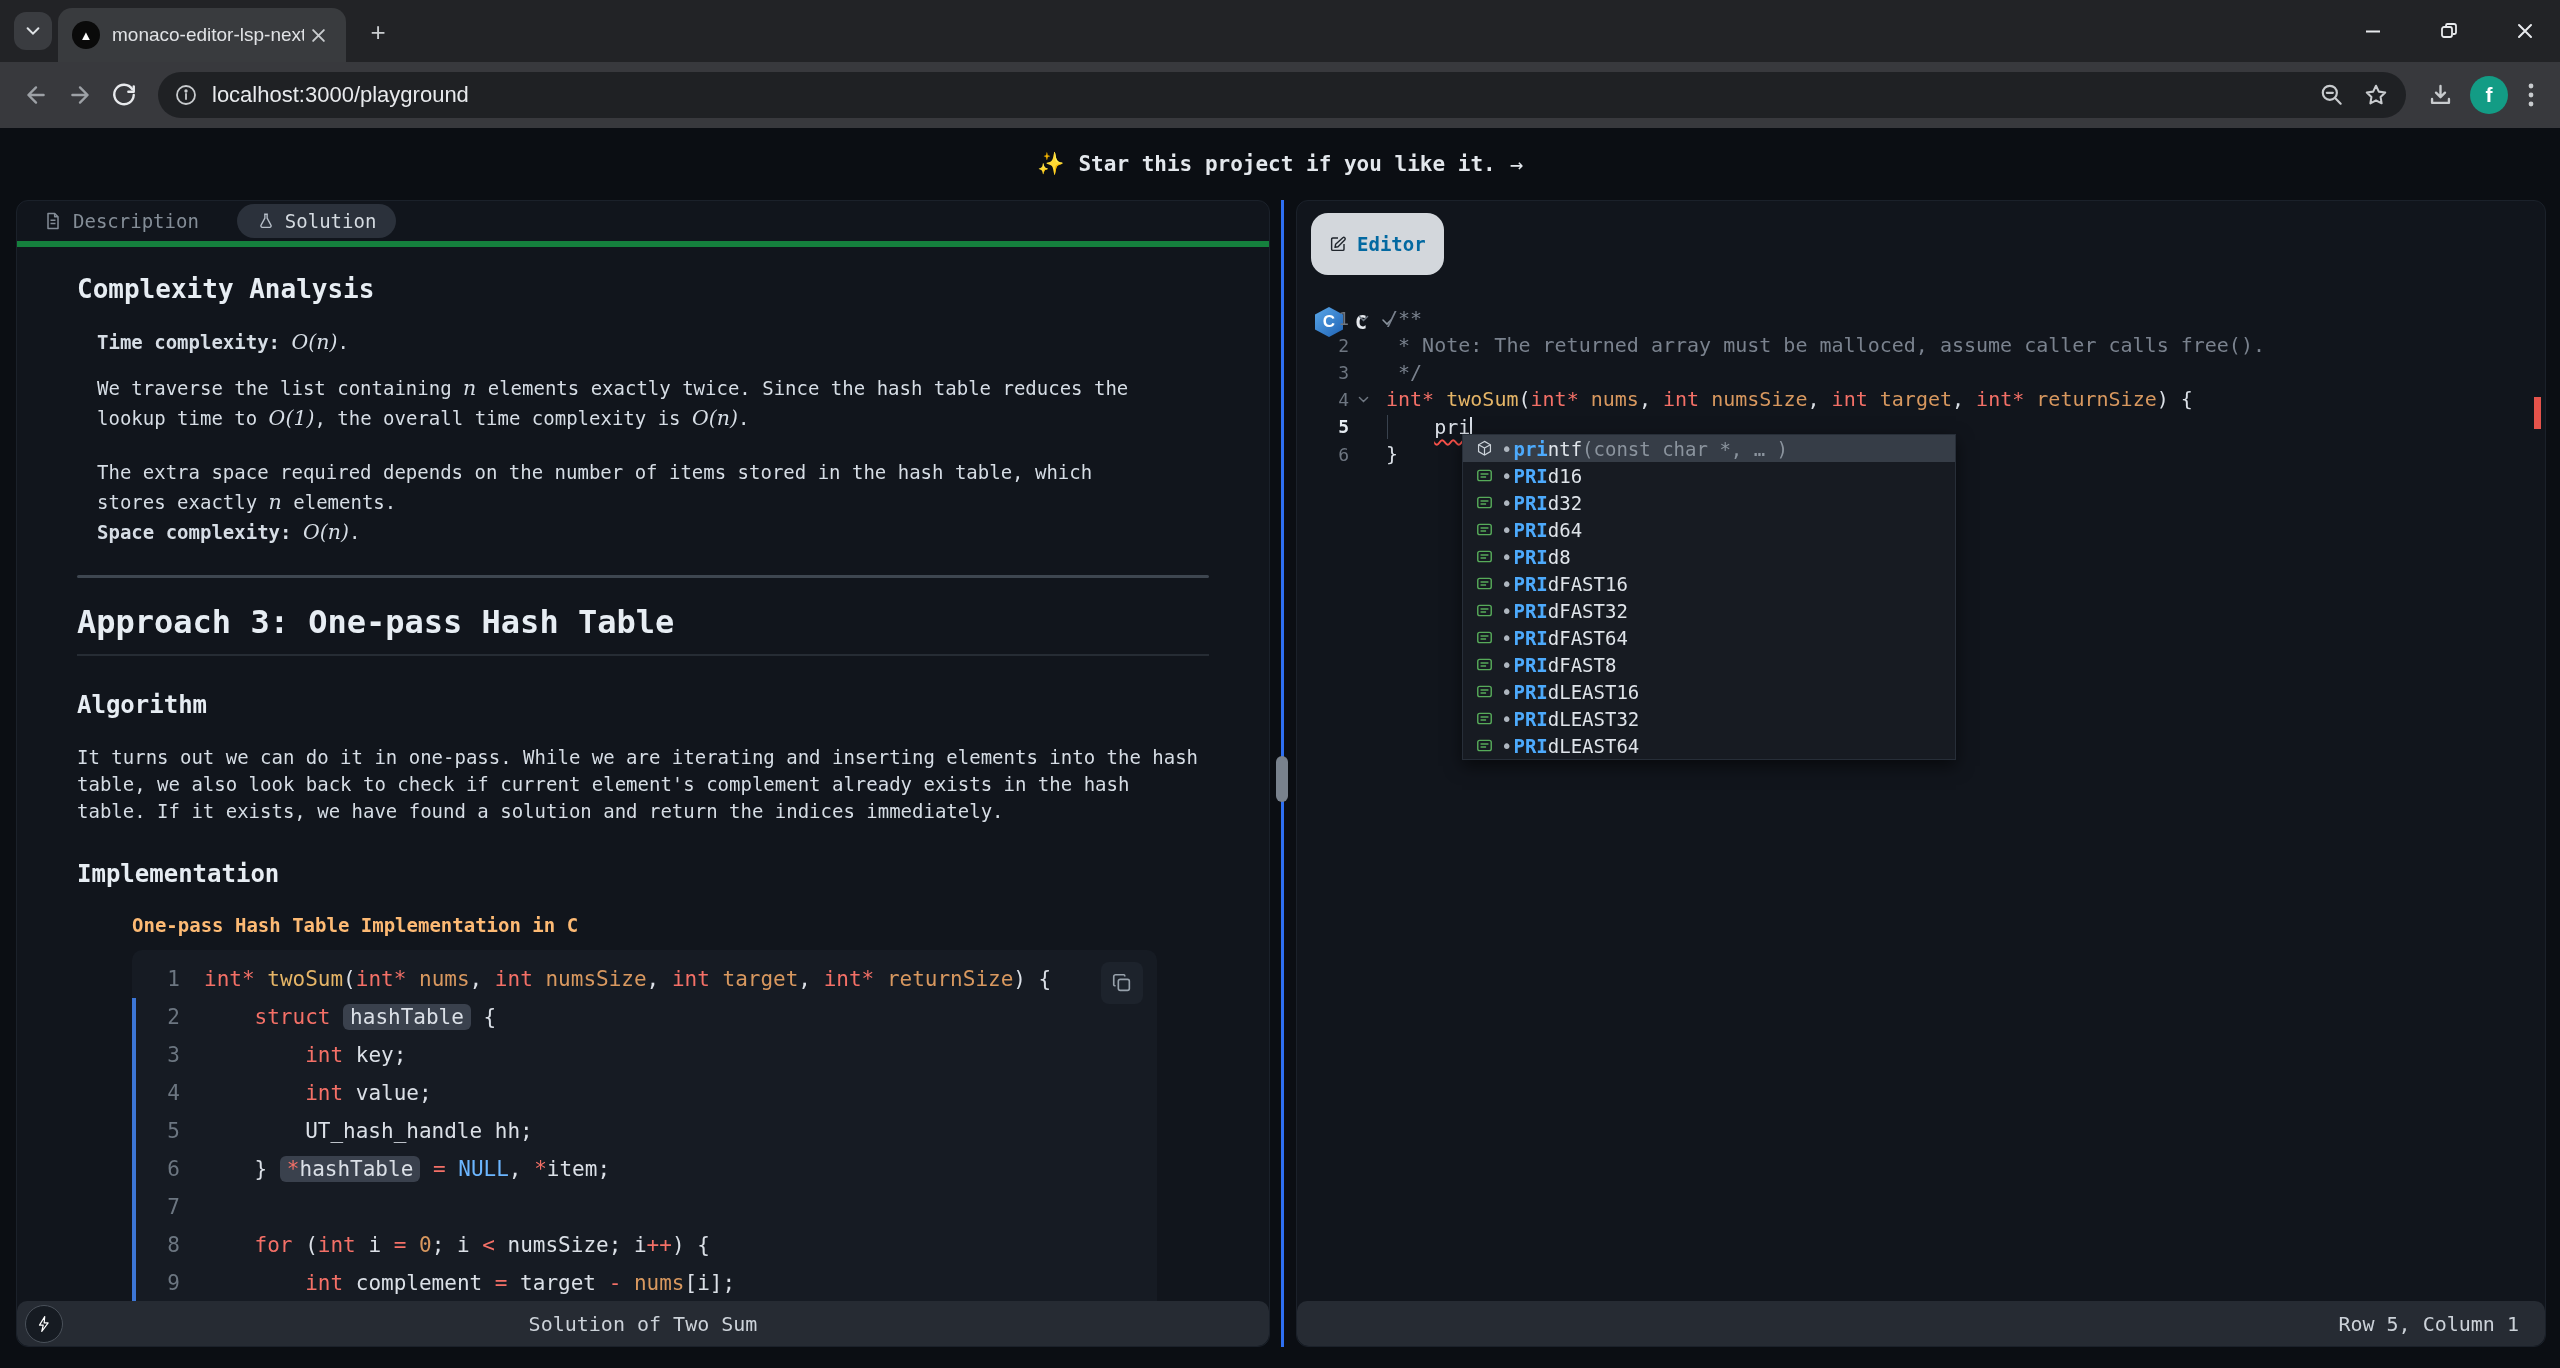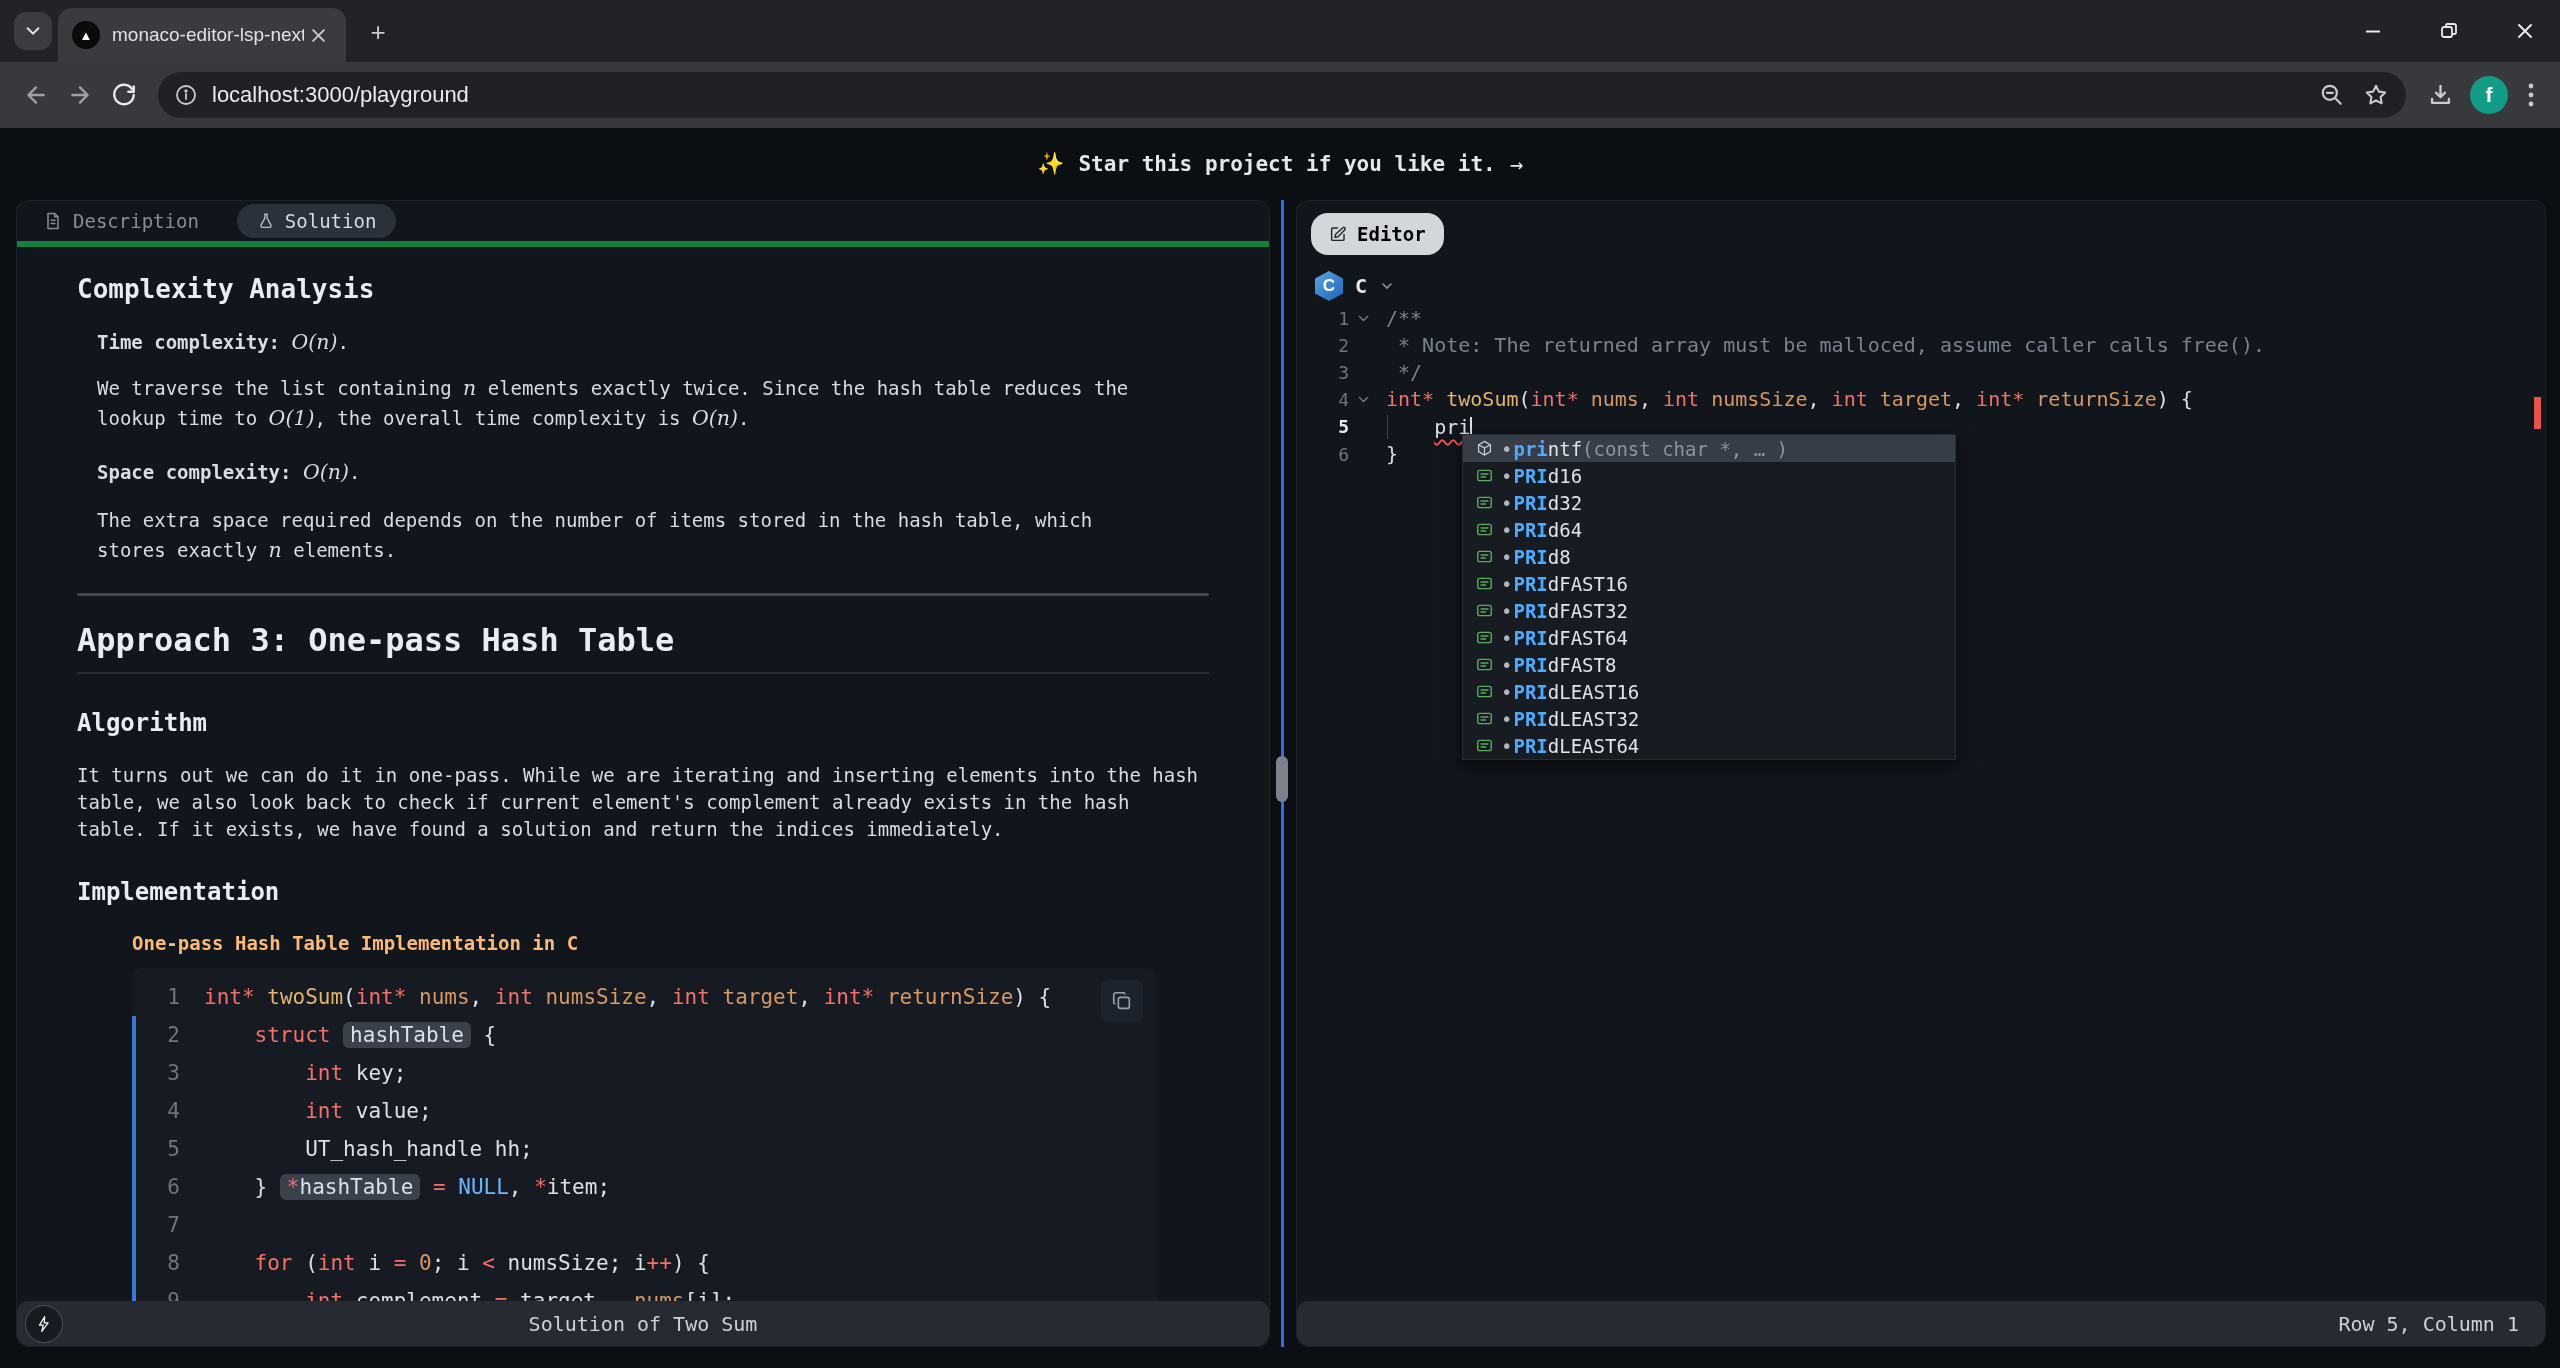--- a/index.html
+++ b/index.html
@@ -39,22 +39,22 @@
   .panel{position:absolute;top:72px;height:1147px;background:#11151c;border:1px solid #1b212a;border-radius:12px;box-sizing:border-box;overflow:hidden;}
   #leftpanel{left:16px;width:1254px;}
   #rightpanel{left:1296px;width:1250px;}
   #divider{position:absolute;left:1281px;top:72px;width:3px;height:1147px;background:#2e6ff2;}
   #divhandle{position:absolute;left:1276px;top:628px;width:12px;height:46px;border-radius:6px;background:#79828d;}
 
   
   #lheader{height:40px;display:flex;align-items:center;gap:38px;padding-left:26px;border-bottom:6px solid #15803d;}
   .doctab{display:flex;align-items:center;gap:10px;color:#848d97;font-size:19px;}
   .solpill{display:flex;align-items:center;gap:10px;background:#2b313b;border-radius:17px;height:34px;padding:0 20px;color:#d5dbe1;font-size:19px;}
-  .editorpill{display:inline-flex;align-items:center;gap:10px;background:#d3d7dc;border-radius:17px;height:34px;padding:4px 18px;
-              color:#000000;font-size:19px;font-weight:bold;margin:12px 0 0 14px;}
+  .editorpill{display:inline-flex;align-items:center;gap:10px;background:#d3d7dc;border-radius:17px;height:34px;padding:14px 18px;
+              color:#0369a1;font-size:19px;font-weight:bold;margin:12px 0 16px 14px;}
 
   
   #lcontent{position:absolute;left:0;top:40px;right:0;bottom:45px;overflow:hidden;padding:32px 60px 0 60px;box-sizing:border-box;color:#d6dde5;}
   #lcontent h2{font-size:26px;line-height:32px;margin:0 0 22px 0;color:#e7edf3;font-weight:bold;}
   #lcontent h1{font-size:32px;line-height:40px;margin:24px 0 12px 0;color:#e7edf3;font-weight:bold;}
   #lcontent h3{font-size:24px;line-height:30px;margin:34px 0 24px 0;color:#e7edf3;font-weight:bold;}
   .subblock{margin-left:20px;max-width:1070px;}
   .para{font-size:19px;line-height:30px;margin:0;}
   .gap16{margin-bottom:16px;} .gap24{margin-bottom:24px;} .gap18{margin-bottom:18px;}
   .algopara{font-size:19px;line-height:27px;margin:0 0 0 0;max-width:1130px;}
@@ -229,22 +229,22 @@
             </svg>
           <span>Solution</span>
         </span>
       </div>
 
       <div id="lcontent" class="mono">
         <h2>Complexity Analysis</h2>
         <div class="subblock">
           <p class="para gap16"><span class="bold">Time complexity: </span><span class="math">O(n)</span><span>.</span></p>
           <p class="para gap24"><span>We traverse the list containing </span><span class="math">n</span><span> elements exactly twice. Since the hash table reduces the lookup time to </span><span class="math">O(1)</span><span>, the overall time complexity is </span><span class="math">O(n)</span><span>.</span></p>
+          <p class="para"><span>The extra space required depends on the number of items stored in the hash table, which stores exactly </span><span class="math">n</span><span> elements.</span></p>
           <p class="para gap18"><span class="bold">Space complexity: </span><span class="math">O(n)</span><span>.</span></p>
-          <p class="para"><span>The extra space required depends on the number of items stored in the hash table, which stores exactly </span><span class="math">n</span><span> elements.</span></p>
         </div>
         <hr class="hrthick">
         <h1>Approach 3: One-pass Hash Table</h1>
         <hr class="hrthin">
         <h3>Algorithm</h3>
         <p class="algopara"><span>It turns out we can do it in one-pass. While we are iterating and inserting elements into the hash table, we also look back to check if current element's complement already exists in the hash table. If it exists, we have found a solution and return the indices immediately.</span></p>
         <h3>Implementation</h3>
         <div class="implblock">
           <div class="codecaption">One-pass Hash Table Implementation in C</div>
           <div id="codeblock">

